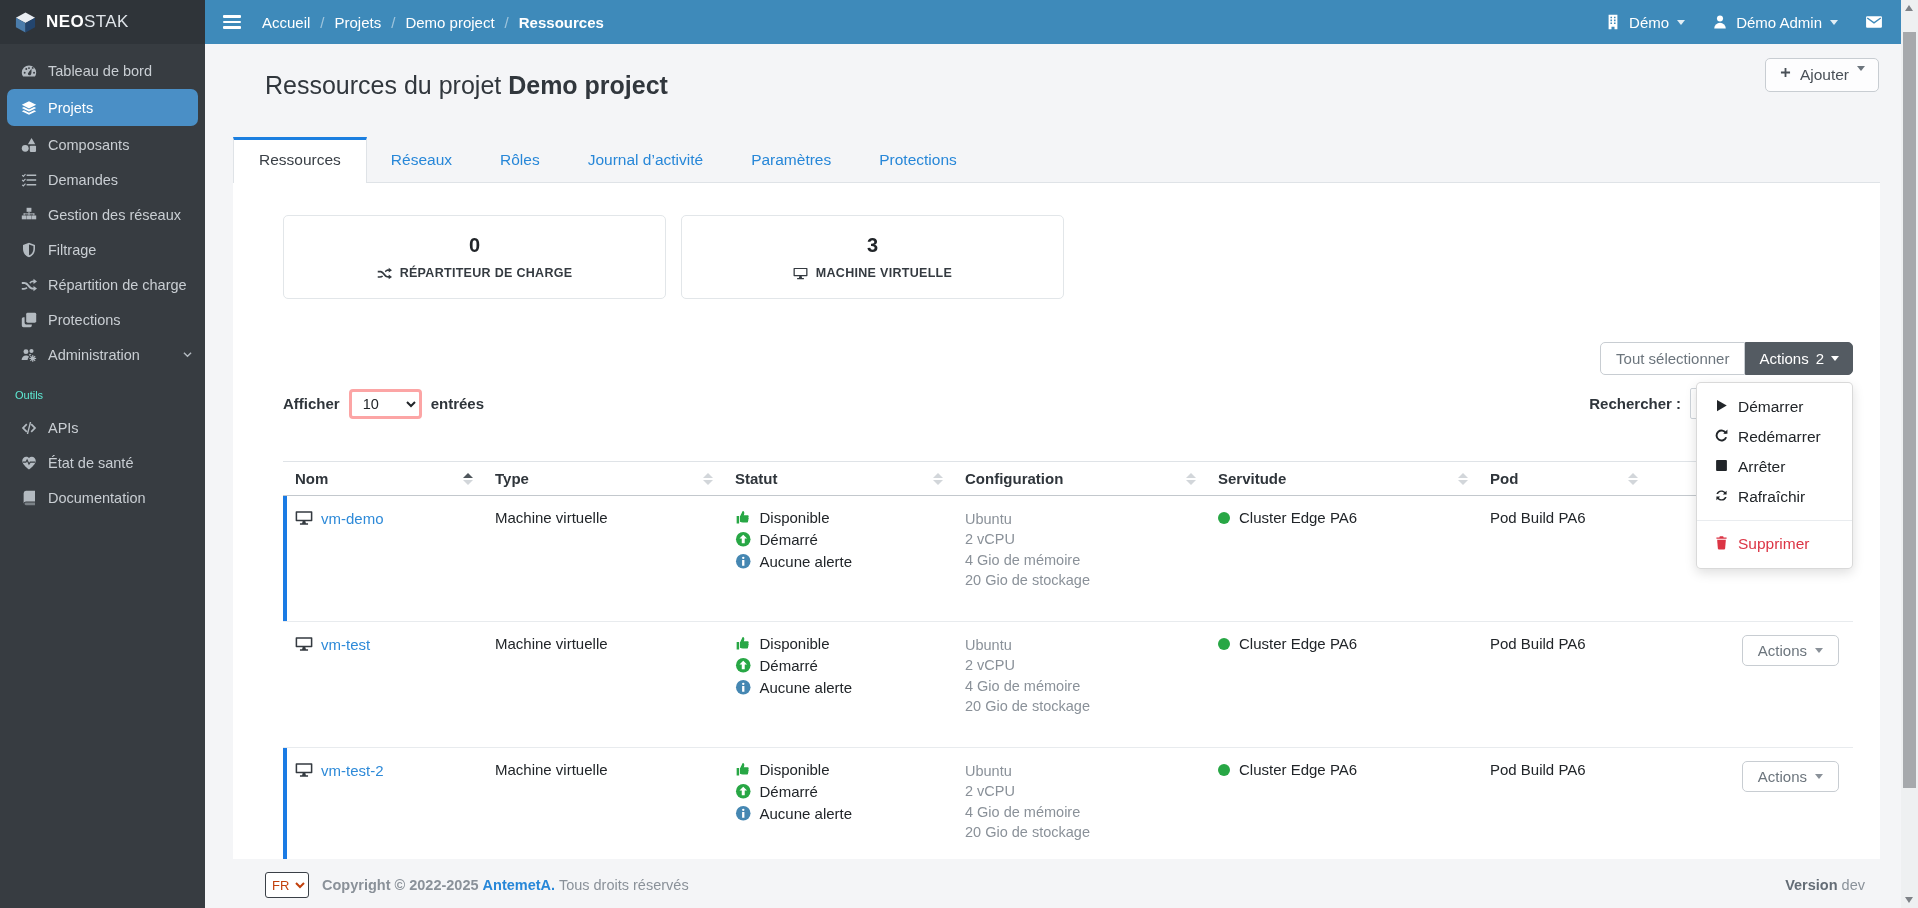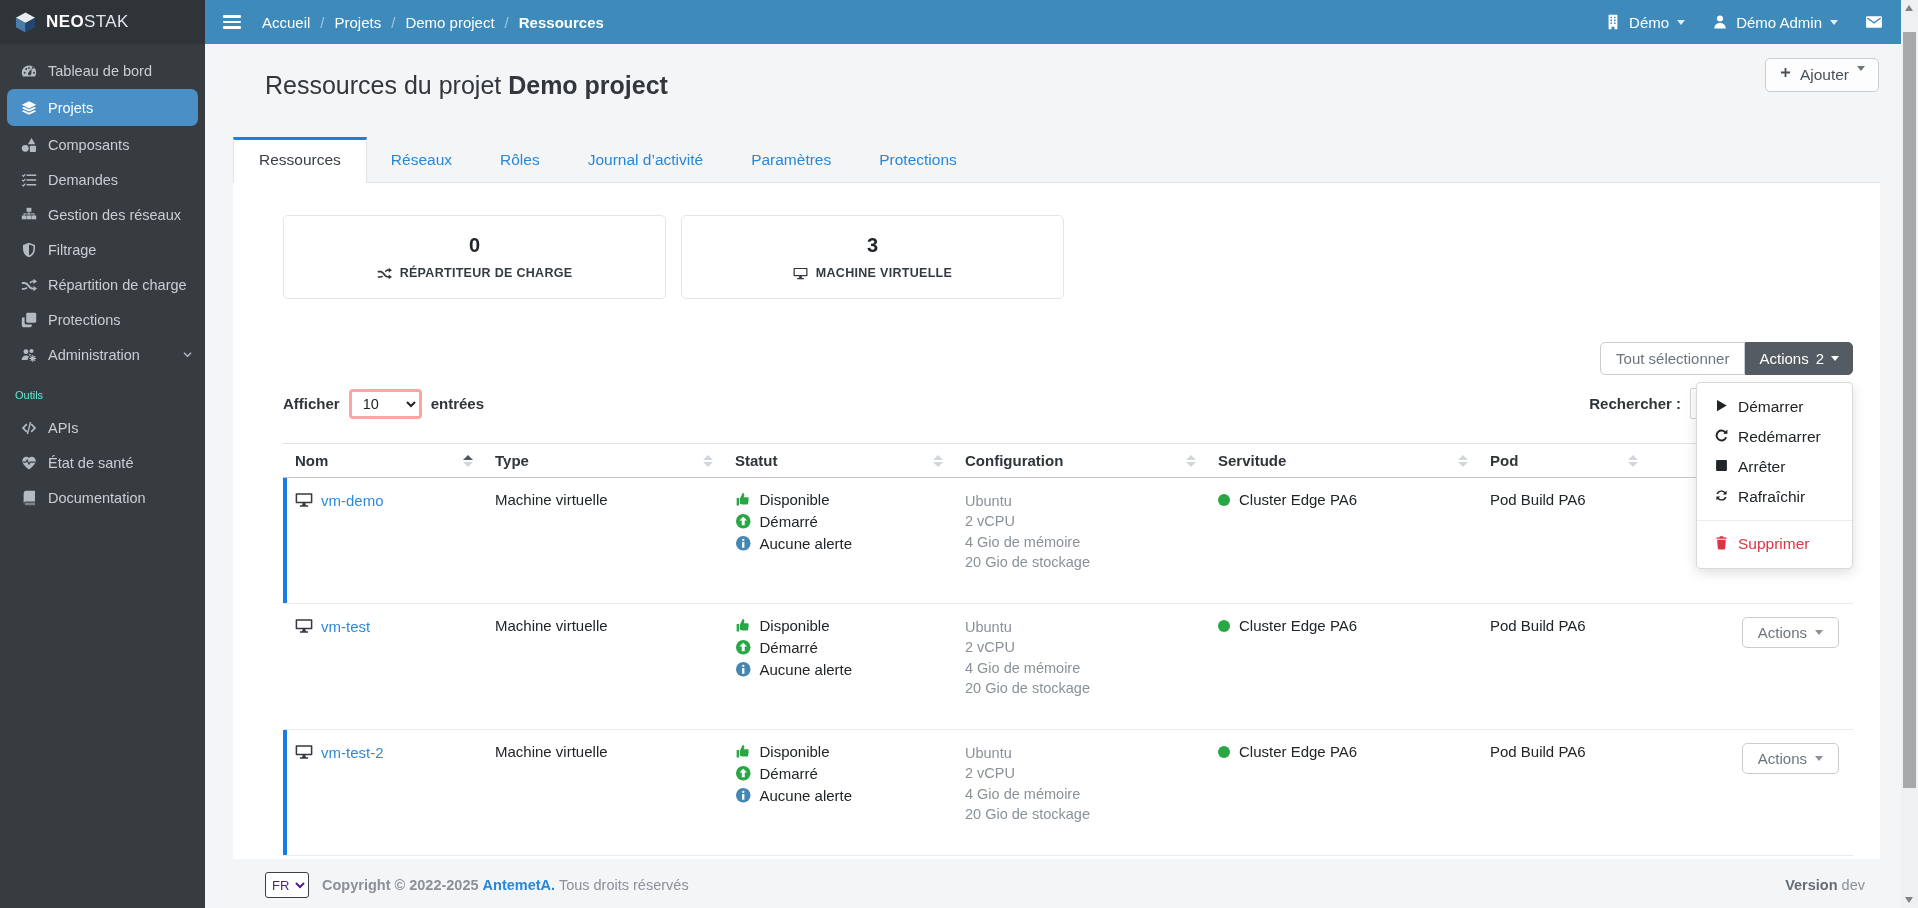--- a/index.html
+++ b/index.html
@@ -73,21 +73,21 @@
   .dd-item.danger,.dd-item.danger svg{color:#dc3545}
   .dd-divider{border-top:1px solid #e9ecef;margin:8px 0}
 
   
   .controls-row{display:flex;justify-content:space-between;align-items:center;margin-top:13px}
   .show-ctl,.search-ctl{display:flex;align-items:center;gap:9px;font-size:15px;font-weight:700;color:#2f353b}
   .show-ctl select{width:73px;height:30px;border:3px solid #fca5a5;border-radius:4px;font-size:14.5px;color:#212529;padding:0 7px;background:#fff;font-family:inherit}
   .search-ctl input{width:163px;height:31px;border:1px solid #ced4da;border-radius:2px;padding:0 8px;font-size:14.5px;font-family:inherit}
 
   
-  .res-table{width:100%;border-collapse:collapse;margin-top:24px;table-layout:fixed}
+  .res-table{width:100%;border-collapse:collapse;margin-top:42px;table-layout:fixed}
   .res-table th{border-top:1px solid #dfe3e7;border-bottom:1px solid #c3c8cd;text-align:left;font-size:15px;font-weight:700;color:#2f353b;padding:8px 12px;position:relative}
   .res-table tbody tr{height:126px}
   .res-table td{border-bottom:1px solid #e8ebee;vertical-align:top;padding:13px 12px;font-size:15px;color:#212529}
   tr.selected td:first-child{box-shadow:inset 4px 0 0 #1b7be4}
   .sort{position:absolute;right:10px;top:50%;transform:translateY(-50%);display:flex;flex-direction:column;gap:2px}
   .sort i{display:block;width:0;height:0;border-left:5px solid transparent;border-right:5px solid transparent}
   .sort .u{border-bottom:5.5px solid #d2d6da}
   .sort .dn{border-top:5.5px solid #d2d6da}
   .sort.asc .u{border-bottom-color:#4f565c}
   .cell-name{display:flex;align-items:center;gap:8px}
@@ -98,21 +98,21 @@
   .thumb svg{color:#28a745}
   .cfg div{color:#8a9199;font-size:14.5px;line-height:1.4}
   .serv{display:flex;align-items:center;gap:9px}
   .dot{width:12px;height:12px;border-radius:50%;background:#28a745;flex:none;display:inline-block}
   td.actions-cell{text-align:right;padding-right:14px}
   .btn-row-actions{background:#fff;border:1px solid #c8cdd2;border-radius:5px;color:#6c757d;font-size:15px;padding:6px 15px;display:inline-flex;align-items:center;gap:8px;cursor:pointer;font-family:inherit}
   .btn-row-actions .caret{border-top-color:#8a9199}
 
   
   .footer{position:absolute;left:205px;bottom:0;width:1696px;height:46px;display:flex;align-items:center;padding:0 36px 0 60px;gap:13px;background:#f4f5f7;z-index:6}
-  .footer select{height:26px;border:1px solid #3a4047;border-radius:3px;background:#fff;font-size:13px;padding:0 2px;color:#4c1d95;font-family:inherit}
+  .footer select{height:26px;border:1px solid #3a4047;border-radius:3px;background:#fff;font-size:13px;padding:0 2px;color:#c2410c;font-family:inherit}
   .copy{font-size:14.5px;color:#8a9199}
   .copy b{font-weight:700;color:#8a9199}
   .copy a{color:#2787d8;font-weight:700;text-decoration:none;cursor:pointer}
   .version{margin-left:auto;font-size:14.5px;color:#8a929a}
   .version b{color:#646d76}
 
   
   .scrollbar{position:absolute;right:0;top:0;width:17px;height:100%;background:#eef0f1;z-index:50}
   .sb-up{position:absolute;top:5px;left:4px;width:0;height:0;border-left:4.5px solid transparent;border-right:4.5px solid transparent;border-bottom:6px solid #7e8287}
   .sb-down{position:absolute;bottom:5px;left:4px;width:0;height:0;border-left:4.5px solid transparent;border-right:4.5px solid transparent;border-top:6px solid #7e8287}

